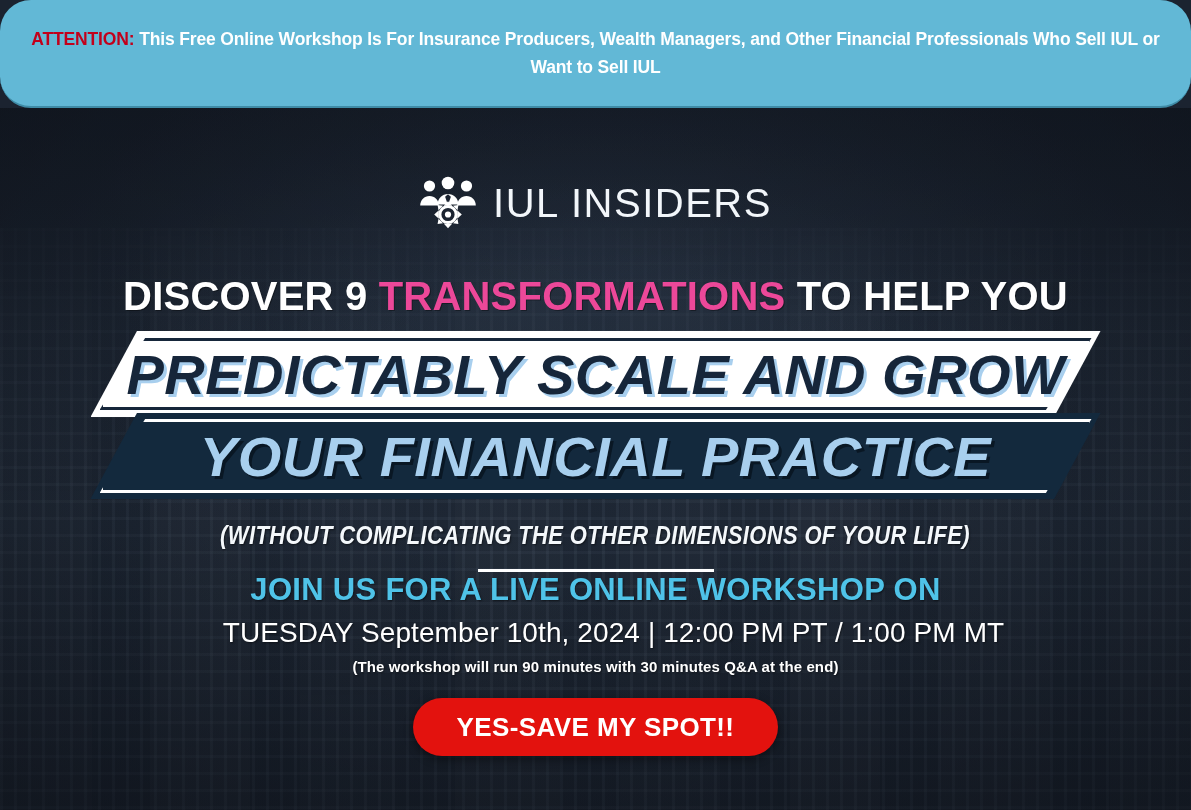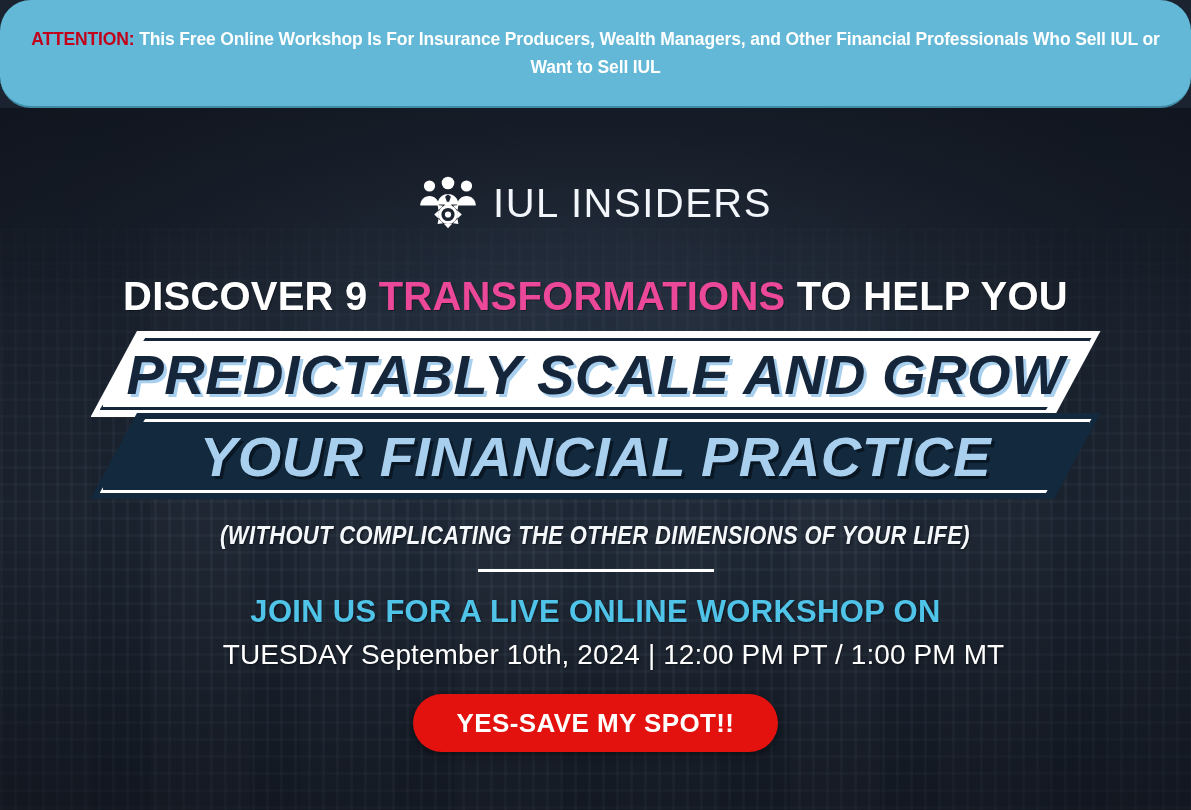--- a/index.html
+++ b/index.html
@@ -167,21 +167,20 @@
     text-shadow:1px 1px 2px rgba(0,0,0,.5);
   }
   .divider {
     margin-top:19px;
     width:236px; height:3px;
     background:#ffffff;
   }
 
   
   .join-line {
-    margin-top:22px;
     color:#4fc3e8;
     font-size:31px;
     font-weight:bold;
     letter-spacing:.3px;
     white-space:nowrap;
     text-shadow:1px 1px 2px rgba(0,0,0,.45);
   }
   .date-line {
     margin-top:9px;
     color:#ffffff;
@@ -285,17 +284,18 @@
 
     <div class="parenthetical">(WITHOUT COMPLICATING THE OTHER DIMENSIONS OF YOUR LIFE)</div>
 
     <div class="divider"></div>
 
     <div class="join-line">JOIN US FOR A LIVE ONLINE WORKSHOP ON</div>
     <div class="date-line">
       <span class="dow">TUESDAY</span>
       <span>September 10th, 2024  |  12:00 PM PT / 1:00 PM MT</span>
     </div>
+    <div class="fine-print">(The workshop will run 90 minutes with 30 minutes Q&amp;A at the end)</div>
 
     <button class="cta-button">YES-SAVE MY SPOT!!</button>
 
   </div>
 </div>
 
 </body></html>

